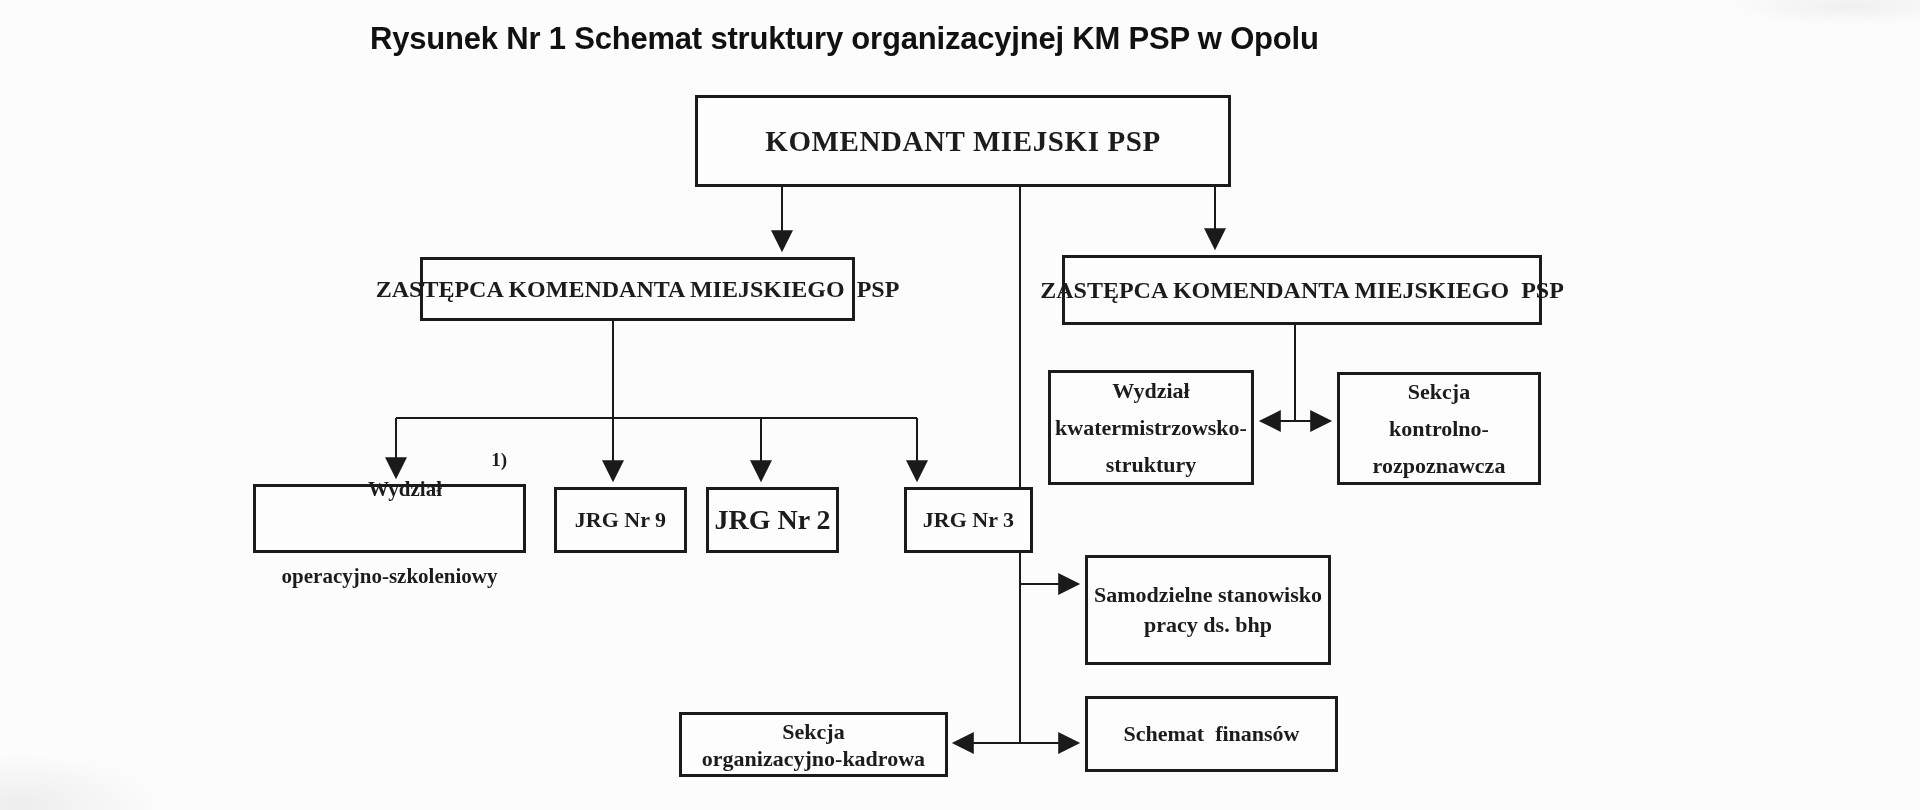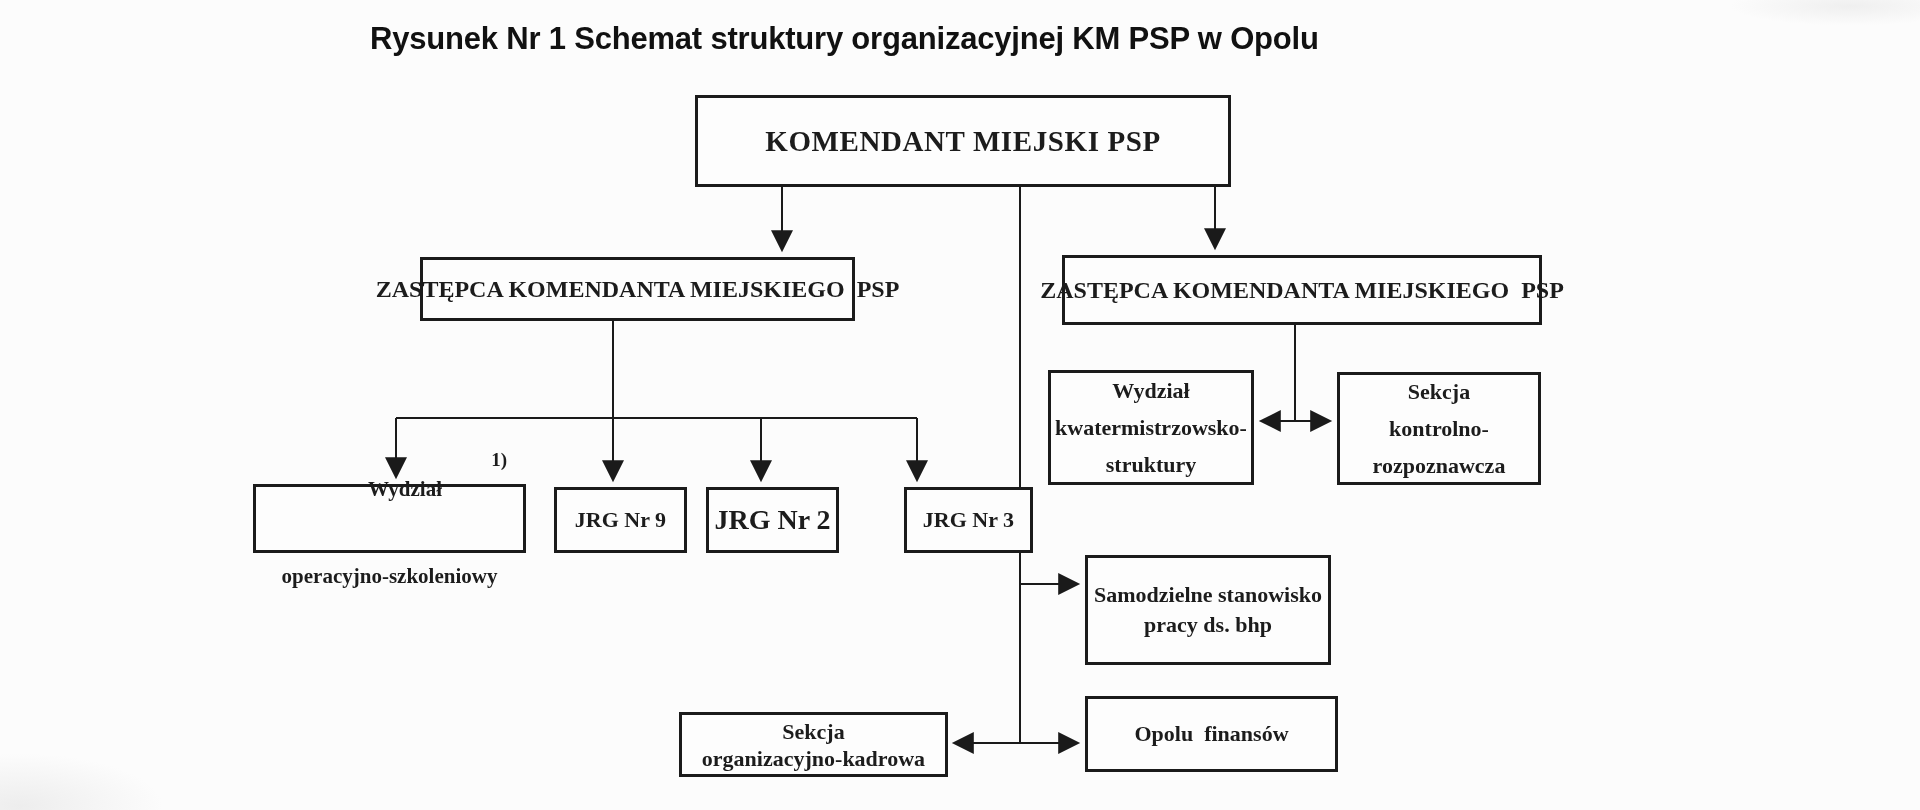--- a/index.html
+++ b/index.html
@@ -131,16 +131,16 @@
     <span class="ln">Samodzielne stanowisko</span>
     <span class="ln">pracy ds. bhp</span>
   </div>
 
   <div class="node n-kadrowa">
     <span class="ln">Sekcja</span>
     <span class="ln">organizacyjno-kadrowa</span>
   </div>
 
   <div class="node n-finansow">
-    <span class="ln">Opolu  finansów</span>
+    <span class="ln">Schemat  finansów</span>
   </div>
 
 </div>
 
 </body></html>

